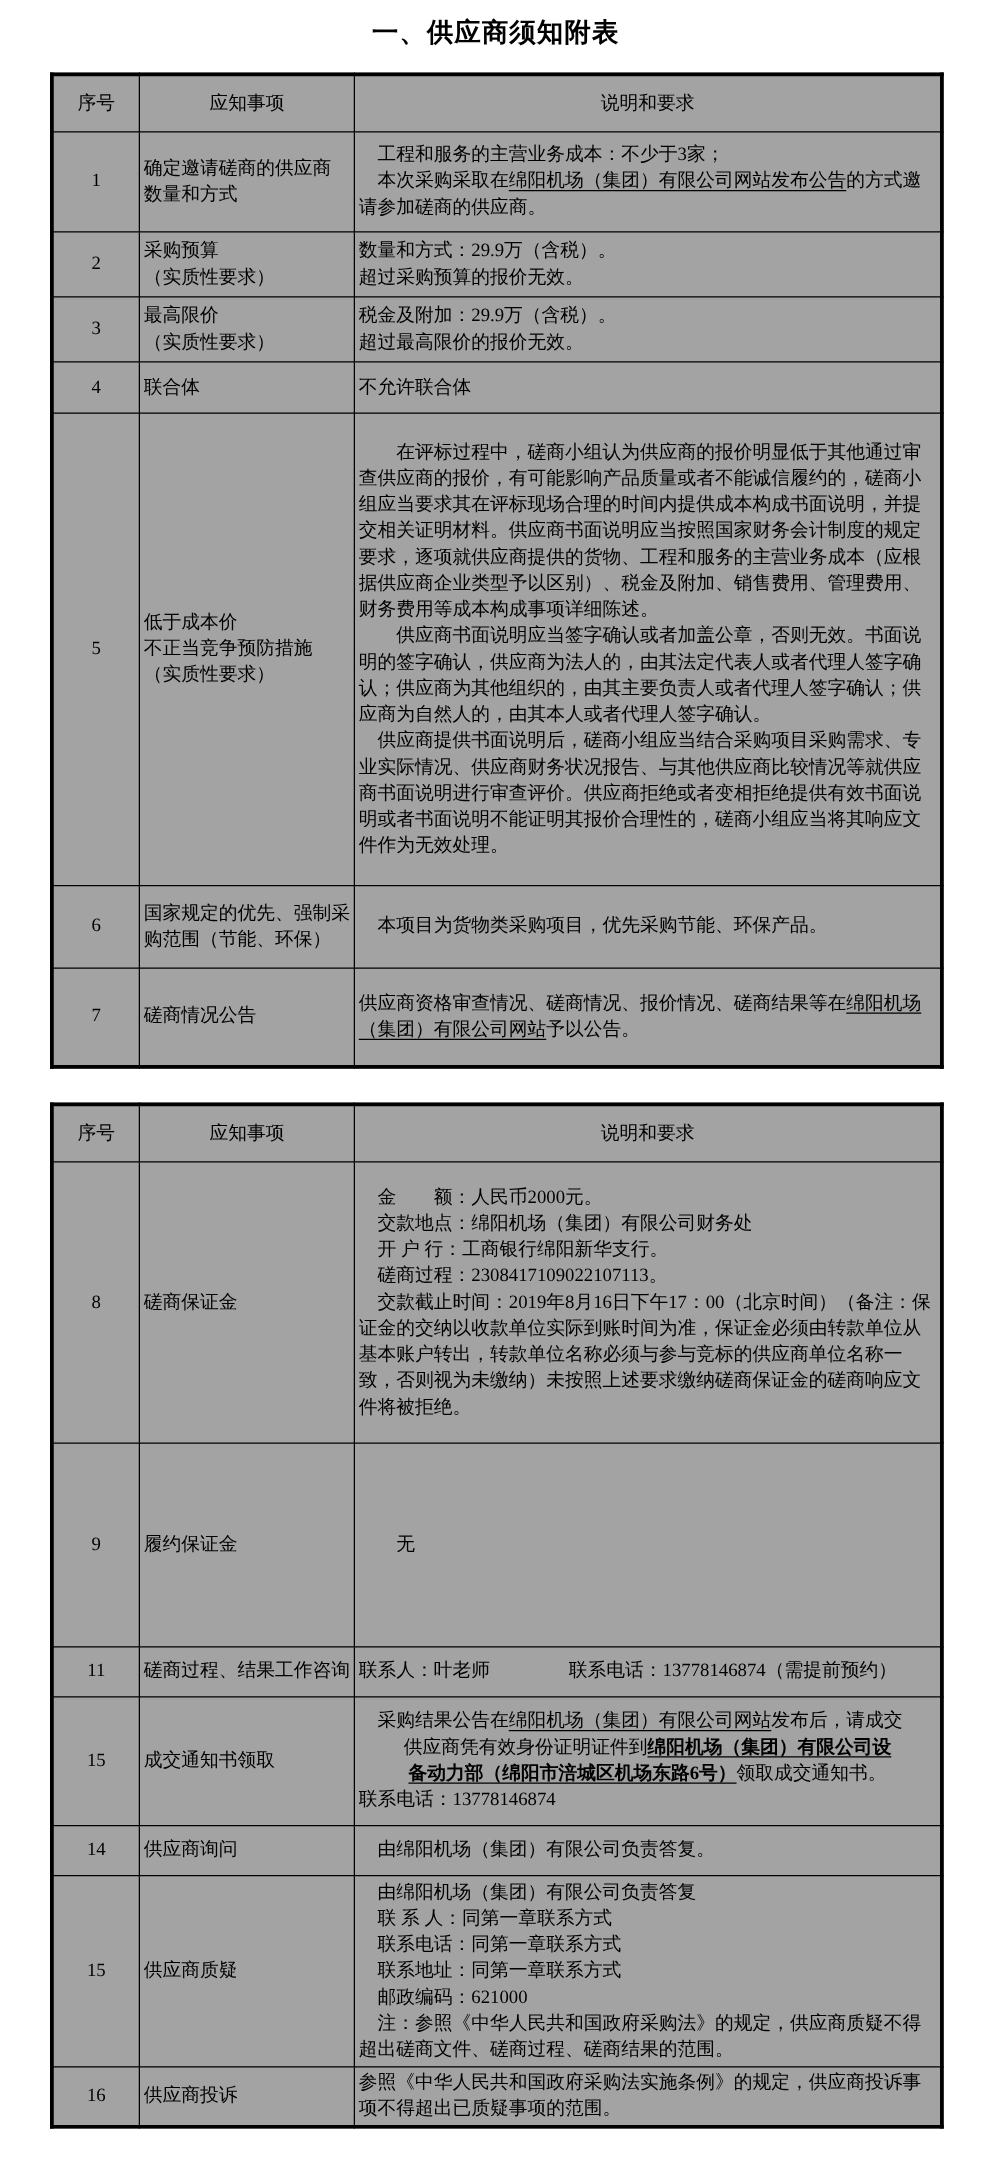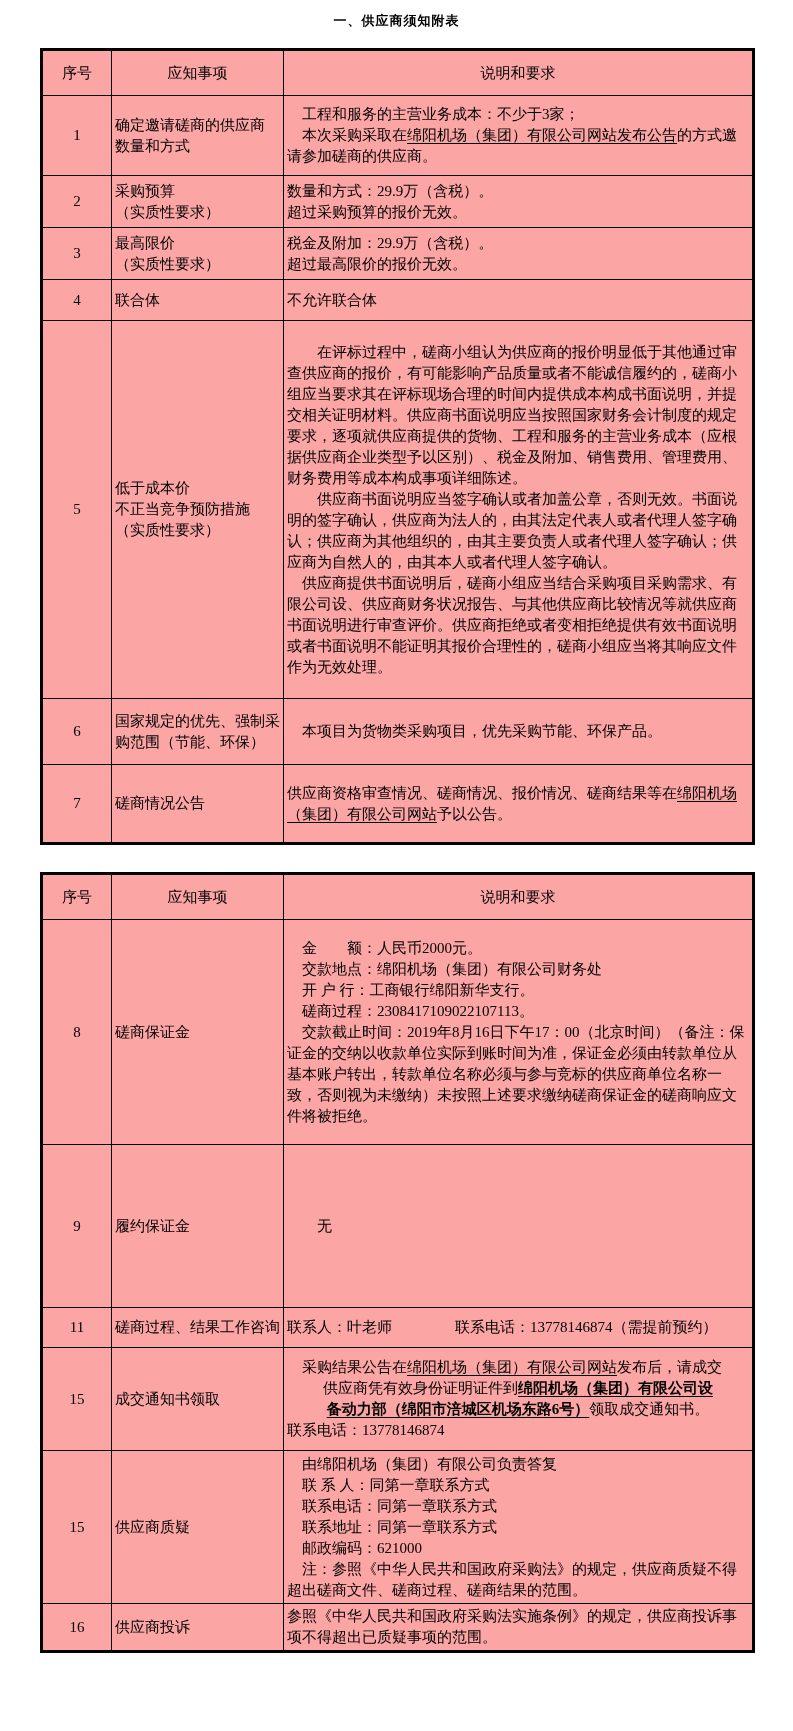--- a/index.html
+++ b/index.html
@@ -1,24 +1,24 @@
 <!DOCTYPE html>
 <html><head>
 <meta charset="utf-8">
 <style>
   html,body{margin:0;padding:0;background:#ffffff;color:#000;}
   body{width:793px;font-family:"Liberation Serif", serif;}
   .page{padding-top:12px;}
   .doc-title{
-    text-align:center;font-size:13px;font-weight:bold;
+    text-align:center;font-size:21px;font-weight:bold;
     margin:0 0 18px 0;letter-spacing:1px;
   }
   table.t{
     border-collapse:collapse;table-layout:fixed;
-    width:712px;margin-left:40px;border:3px solid #000;background:#fca5a5;
+    width:712px;margin-left:40px;border:3px solid #000;background:#a3a3a3;
   }
   table.t th, table.t td{
     border:1px solid #000;font-size:15px;font-weight:normal;
     vertical-align:middle;padding:2px 3px;line-height:21px;
     overflow:hidden;word-break:break-all;
   }
   th.h-no, th.h-item, th.h-desc{text-align:center;height:40px;}
   td.c-no{text-align:center;}
   td.c-item{text-align:left;padding:2px 1px;}
   td.c-desc{text-align:left;padding:2px 5px;}
@@ -95,21 +95,21 @@
         <tr style="height: 378px;">
           <td class="c-no">5</td>
           <td class="c-item">
             <div class="p">低于成本价</div>
             <div class="p">不正当竞争预防措施</div>
             <div class="p">（实质性要求）</div>
           </td>
           <td class="c-desc">
             <div class="p i2"><span class="">在评标过程中，磋商小组认为供应商的报价明显低于其他通过审查供应商的报价，有可能影响产品质量或者不能诚信履约的，磋商小组应当要求其在评标现场合理的时间内提供成本构成书面说明，并提交相关证明材料。供应商书面说明应当按照国家财务会计制度的规定要求，逐项就供应商提供的货物、工程和服务的主营业务成本（应根据供应商企业类型予以区别）、税金及附加、销售费用、管理费用、财务费用等成本构成事项详细陈述。</span></div>
             <div class="p i2"><span class="">供应商书面说明应当签字确认或者加盖公章，否则无效。书面说明的签字确认，供应商为法人的，由其法定代表人或者代理人签字确认；供应商为其他组织的，由其主要负责人或者代理人签字确认；供应商为自然人的，由其本人或者代理人签字确认。</span></div>
-            <div class="p i1"><span class="">供应商提供书面说明后，磋商小组应当结合采购项目采购需求、有限公司设、供应商财务状况报告、与其他供应商比较情况等就供应商书面说明进行审查评价。供应商拒绝或者变相拒绝提供有效书面说明或者书面说明不能证明其报价合理性的，磋商小组应当将其响应文件作为无效处理。</span></div>
+            <div class="p i1"><span class="">供应商提供书面说明后，磋商小组应当结合采购项目采购需求、专业实际情况、供应商财务状况报告、与其他供应商比较情况等就供应商书面说明进行审查评价。供应商拒绝或者变相拒绝提供有效书面说明或者书面说明不能证明其报价合理性的，磋商小组应当将其响应文件作为无效处理。</span></div>
           </td>
         </tr>
         <tr style="height: 66px;">
           <td class="c-no">6</td>
           <td class="c-item">
             <div class="p">国家规定的优先、强制采</div>
             <div class="p">购范围（节能、环保）</div>
           </td>
           <td class="c-desc">
             <div class="p i1"><span class="">本项目为货物类采购项目，优先采购节能、环保产品。</span></div>
@@ -177,20 +177,29 @@
           <td class="c-item">
             <div class="p">成交通知书领取</div>
           </td>
           <td class="c-desc">
             <div class="p i1"><span class="">采购结果公告在</span><span class="u">绵阳机场（集团）有限公司网站</span><span class="">发布后，请成交</span></div>
             <div class="p ctr"><span class="">供应商凭有效身份证明证件到</span><span class="u b">绵阳机场（集团）有限公司设</span></div>
             <div class="p ctr"><span class="u b">备动力部（绵阳市涪城区机场东路6号）</span><span class="">领取成交通知书。</span></div>
             <div class="p"><span class="">联系电话：13778146874</span></div>
           </td>
         </tr>
+        <tr style="height: 40px;">
+          <td class="c-no">14</td>
+          <td class="c-item">
+            <div class="p">供应商询问</div>
+          </td>
+          <td class="c-desc">
+            <div class="p i1"><span class="">由绵阳机场（集团）有限公司负责答复。</span></div>
+          </td>
+        </tr>
         <tr style="height: 153px;">
           <td class="c-no">15</td>
           <td class="c-item">
             <div class="p">供应商质疑</div>
           </td>
           <td class="c-desc">
             <div class="p i1"><span class="">由绵阳机场（集团）有限公司负责答复</span></div>
             <div class="p i1"><span class="">联 系 人：同第一章联系方式</span></div>
             <div class="p i1"><span class="">联系电话：同第一章联系方式</span></div>
             <div class="p i1"><span class="">联系地址：同第一章联系方式</span></div>

